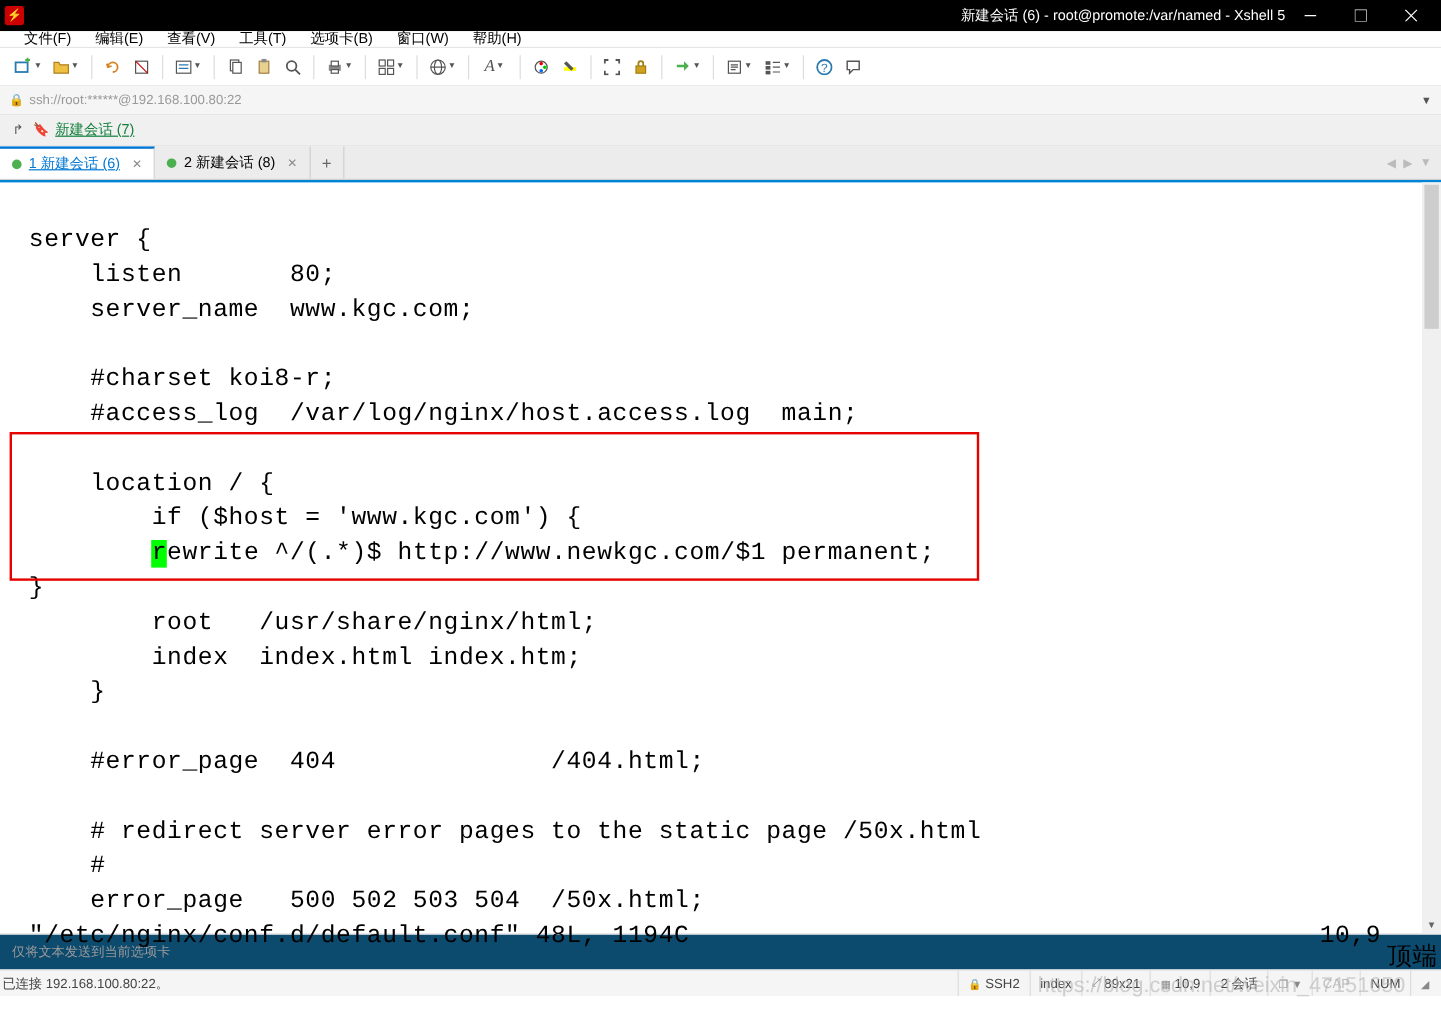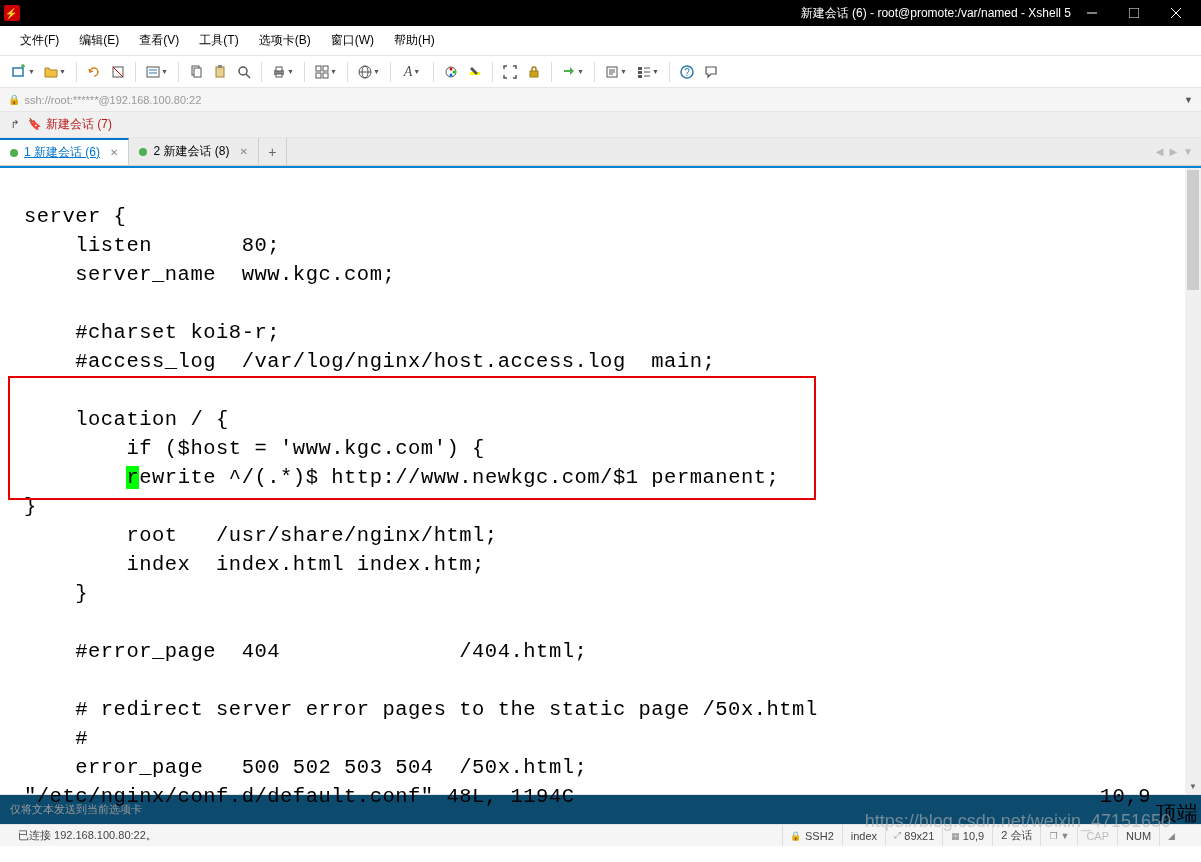--- a/index.html
+++ b/index.html
@@ -4,36 +4,36 @@
 <style>
 * { margin: 0; padding: 0; box-sizing: border-box; }
 body { font-family: "Microsoft YaHei", "Segoe UI", sans-serif; font-size: 12px; background: #fff; width: 1201px; height: 862px; overflow: hidden; position: relative; }
 
 .titlebar { background: #000; color: #fff; height: 26px; display: flex; align-items: center; padding: 0 4px; }
 .titlebar .app-icon { width: 16px; height: 16px; background: #c00; border-radius: 2px; margin-right: 6px; display: flex; align-items: center; justify-content: center; color: #fff; font-size: 10px; }
 .titlebar .title-text { flex: 1; font-size: 12px; text-align: right; }
 .titlebar .win-controls { display: flex; }
 .titlebar .win-btn { width: 42px; height: 26px; display: flex; align-items: center; justify-content: center; color: #fff; font-size: 13px; cursor: default; }
 
-.menubar { background: #fff; height: 30px; display: flex; align-items: center; padding: 0 10px; border-bottom: 1px solid #e5e5e5; }
+.menubar { background: #fff; height: 14px; display: flex; align-items: center; padding: 0 10px; border-bottom: 1px solid #e5e5e5; }
 .menubar .menu-item { padding: 2px 10px; cursor: default; white-space: nowrap; }
 
 .toolbar { background: #fff; height: 32px; display: flex; align-items: center; padding: 0 8px; border-bottom: 1px solid #e5e5e5; gap: 2px; }
 .toolbar .tb-btn { width: 22px; height: 24px; display: flex; align-items: center; justify-content: center; cursor: default; color: #555; position: relative; }
 .toolbar .tb-btn.with-arrow { width: 30px; }
 .toolbar .sep { width: 1px; height: 20px; background: #ddd; margin: 0 4px; }
 .toolbar .arrow-down { font-size: 7px; margin-left: 1px; color: #555; }
 
 .addressbar { background: #f5f5f5; height: 24px; display: flex; align-items: center; padding: 0 8px; border-bottom: 1px solid #e5e5e5; color: #999; font-size: 11px; }
 .addressbar .lock-icon { margin-right: 4px; font-size: 10px; }
 .addressbar .dd { margin-left: auto; font-size: 9px; color: #555; }
 
 .sessionbar { background: #f0f0f0; height: 26px; display: flex; align-items: center; padding: 0 6px; border-bottom: 1px solid #e5e5e5; }
 .sessionbar .s-icon { width: 18px; height: 18px; display: flex; align-items: center; justify-content: center; margin-right: 2px; font-size: 11px; color: #555; }
-.sessionbar .s-label { font-size: 12px; color: #b91c1c; }
+.sessionbar .s-label { font-size: 12px; color: #15803d; text-decoration: underline; }
 
 .tabbar { background: #ececec; height: 28px; display: flex; align-items: stretch; border-bottom: 1px solid #d0d0d0; justify-content: flex-end; }
 .tabbar .tab { display: flex; align-items: center; padding: 0 10px; border-right: 1px solid #d0d0d0; cursor: default; font-size: 12px; position: relative; }
 .tabbar .tab.active { background: #fff; border-top: 2px solid #0078d4; }
 .tabbar .tab .dot { width: 8px; height: 8px; border-radius: 50%; margin-right: 6px; }
 .tabbar .tab .dot.green { background: #4CAF50; }
 .tabbar .tab .close-x { margin-left: 10px; font-size: 10px; color: #888; }
 .tabbar .tab.active .tab-label { color: #0078d4; text-decoration: underline; }
 .tabbar .add-tab { width: 28px; display: flex; align-items: center; justify-content: center; border-right: 1px solid #d0d0d0; cursor: default; color: #666; font-size: 14px; }
 .tabbar .nav-arrows { margin-left: auto; display: flex; align-items: center; padding: 0 8px; color: #bbb; font-size: 10px; gap: 6px; }
@@ -46,21 +46,21 @@
 .vim-far-right { position: absolute; right: 3px; font-family: "Microsoft YaHei", sans-serif; margin-top: 16px; }
 .scrollbar-v { position: absolute; right: 0; top: 0; bottom: 0; width: 16px; background: #f0f0f0; }
 .scrollbar-v .thumb { position: absolute; left: 2px; right: 2px; top: 2px; height: 120px; background: #cdcdcd; }
 .scrollbar-v .arr { position: absolute; left: 0; right: 0; height: 16px; display: flex; align-items: center; justify-content: center; font-size: 8px; color: #666; }
 .scrollbar-v .arr.up { top: 0; }
 .scrollbar-v .arr.down { bottom: 0; }
 
 .footerbar { background: #0c4a6e; border-top: 1px solid #e5e5e5; height: 30px; display: flex; align-items: center; padding: 0 10px; color: #999; font-size: 11px; }
 .watermark { position: absolute; right: 30px; bottom: 30px; color: rgba(180,180,180,0.6); font-size: 18px; font-family: sans-serif; pointer-events: none; }
 
-.statusbar { background: #f5f5f5; border-top: 1px solid #e5e5e5; height: 22px; display: flex; align-items: center; padding: 0 18px; font-size: 11px; color: #444; }
+.statusbar { background: #f5f5f5; border-top: 1px solid #e5e5e5; height: 22px; display: flex; align-items: center; padding: 0 2px; font-size: 11px; color: #444; }
 .statusbar .left { flex: 1; }
 .statusbar .seg { padding: 0 8px; border-left: 1px solid #ddd; height: 100%; display: flex; align-items: center; gap: 3px; }
 .statusbar .seg .ico { font-size: 9px; color: #888; }
 </style>
 </head>
 <body>
 
 <div class="titlebar">
   <div class="app-icon">⚡</div>
   <div class="title-text">新建会话 (6) - root@promote:/var/named - Xshell 5</div>

